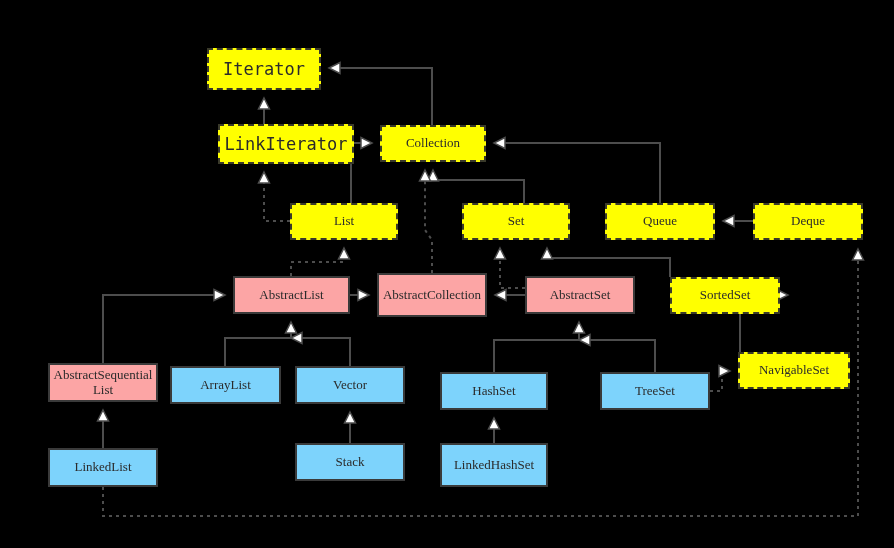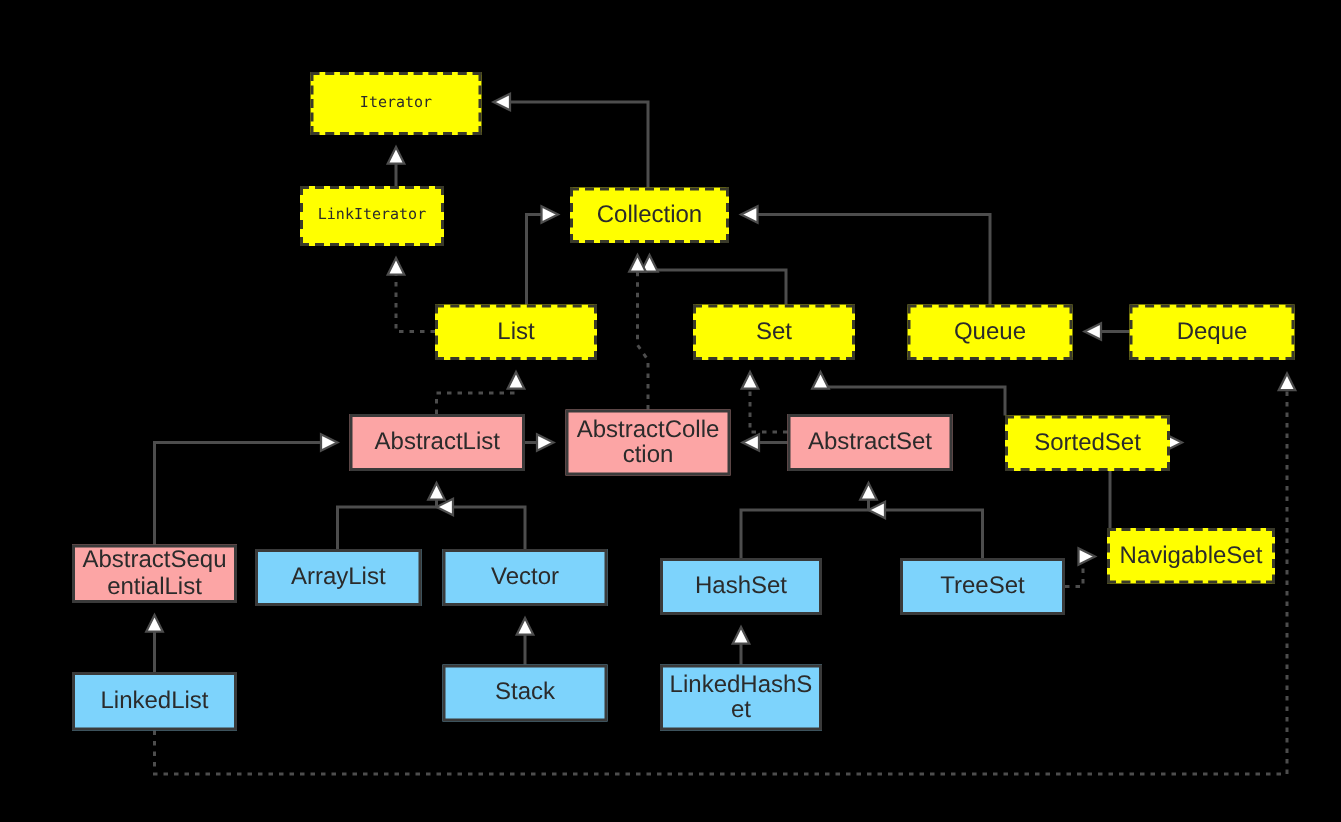--- a/index.html
+++ b/index.html
@@ -47,26 +47,26 @@
   .kind-abstract {
     background: #fca5a5;
     border: 2px solid #3a3a3a;
   }
   .kind-class {
     background: #7dd3fc;
     border: 2px solid #3a3a3a;
   }
   .font-mono {
     font-family: "DejaVu Sans Mono", "Liberation Mono", monospace;
-    font-size: 10px;
+    font-size: 17px;
     align-items: center;
   }
   .font-sans {
-    font-family: Liberation Sans, sans-serif;
-    font-size: 16px;
+    font-family: Liberation Serif, serif;
+    font-size: 13px;
   }
 </style>
 </head>
 <body>
 
 <div id="diagram-root">
   <svg id="edge-layer" viewBox="0 0 894 548" width="894" height="548" xmlns="http://www.w3.org/2000/svg">
       <g>
         <polyline points="432,125 432,68 338,68" fill="none" stroke="#4d4d4d" stroke-width="2"></polyline>
         <polygon points="329.0,68.0 340.0,62.5 340.0,73.5" fill="#ffffff" stroke="#4d4d4d" stroke-width="1.5" stroke-linejoin="miter"></polygon>
@@ -161,21 +161,21 @@
       </g>
       <g>
         <polyline points="494,443 494,427" fill="none" stroke="#4d4d4d" stroke-width="2"></polyline>
         <polygon points="494.0,418.0 499.5,429.0 488.5,429.0" fill="#ffffff" stroke="#4d4d4d" stroke-width="1.5" stroke-linejoin="miter"></polygon>
       </g>
     </svg>
   <div id="node-layer">
       <div class="uml-node kind-interface font-mono" style="left: 207px; top: 48px; width: 114px; height: 42px;">
         <span class="node-label">Iterator</span>
       </div>
-      <div class="uml-node kind-interface font-mono" style="left: 200px; top: 124px; width: 96px; height: 40px;">
+      <div class="uml-node kind-interface font-mono" style="left: 218px; top: 124px; width: 136px; height: 40px;">
         <span class="node-label">LinkIterator</span>
       </div>
       <div class="uml-node kind-interface font-sans" style="left: 380px; top: 125px; width: 106px; height: 37px;">
         <span class="node-label">Collection</span>
       </div>
       <div class="uml-node kind-interface font-sans" style="left: 290px; top: 203px; width: 108px; height: 37px;">
         <span class="node-label">List</span>
       </div>
       <div class="uml-node kind-interface font-sans" style="left: 462px; top: 203px; width: 108px; height: 37px;">
         <span class="node-label">Set</span>

